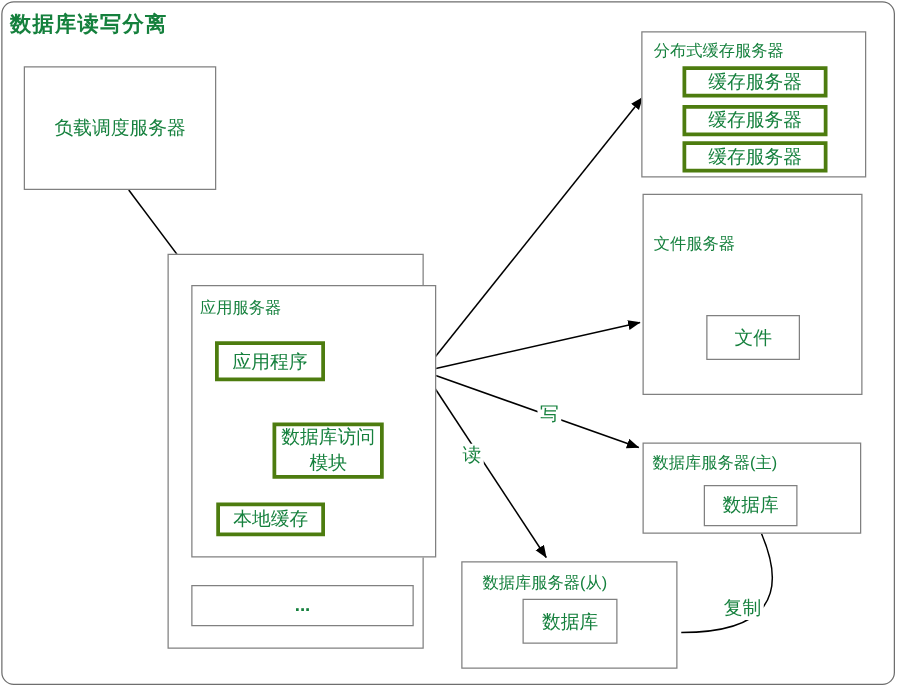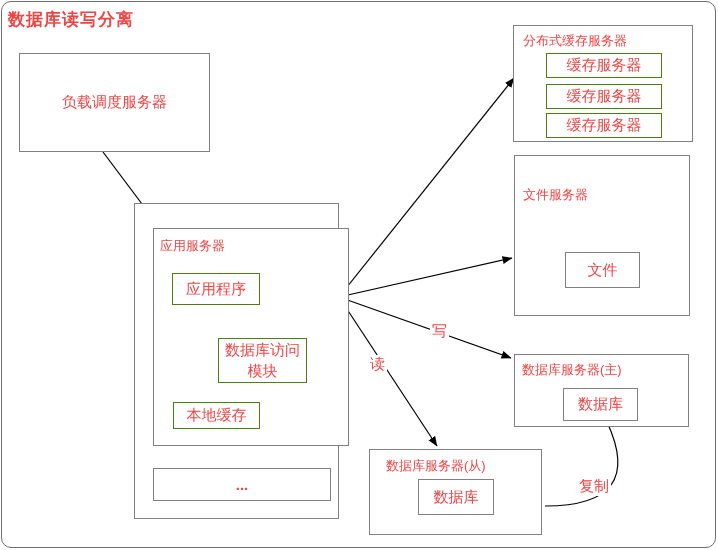--- a/index.html
+++ b/index.html
@@ -1,30 +1,30 @@
 <!DOCTYPE html>
 <html><head>
 <meta charset="utf-8">
 <style>
   html,body{margin:0;padding:0;background:#fff;}
   #canvas{
     position:relative;width:718px;height:550px;background:#fff;overflow:hidden;
-    font-family:"Liberation Sans","DejaVu Sans",sans-serif;color:#ef4444;
+    font-family:"Liberation Sans","DejaVu Sans",sans-serif;color:#15803d;
   }
   .page-border{
     position:absolute;left:1px;top:1px;right:2px;bottom:2px;
     border:1.5px solid #6e6e6e;border-radius:10px;pointer-events:none;
   }
   .title{
     position:absolute;left:8px;top:8px;font-size:17px;font-weight:bold;
     font-family:"DejaVu Serif","Liberation Serif",serif;letter-spacing:1px;
   }
   .box{position:absolute;background:#fff;box-sizing:border-box;font-size:15px;}
   .gray{border:1px solid #808080;}
-  .dark{border:1px solid #4d7c0f;}
+  .dark{border:3px solid #4d7c0f;}
   .center{display:flex;align-items:center;justify-content:center;text-align:center;}
   .toplabel{position:absolute;white-space:nowrap;font-size:13px;}
   .edge-label{position:absolute;font-size:15px;background:#fff;padding:0 2px;}
   svg.overlay{position:absolute;left:0;top:0;width:718px;height:550px;pointer-events:none;}
   .twolines span{display:block;line-height:1.35;}
 </style>
 </head>
 <body>
 
 <div id="canvas">
@@ -46,21 +46,21 @@
 
     <line x1="339" y1="297" x2="512" y2="258" stroke="#000" stroke-width="1.2" marker-end="url(#ah)"></line>
 
     <line x1="339" y1="297" x2="511" y2="358" stroke="#000" stroke-width="1.2" marker-end="url(#ah)"></line>
 
     <line x1="339" y1="297" x2="437" y2="446" stroke="#000" stroke-width="1.2" marker-end="url(#ah)"></line>
 
     <path d="M 607,422 Q 646,506 545,506" fill="none" stroke="#000" stroke-width="1.2"></path>
   </svg>
 
-  <div class="box gray center" style="left:19px;top:53px;width:191px;height:99px;">
+  <div class="box gray center" style="left:19px;top:53px;width:154px;height:99px;">
     <span>负载调度服务器</span>
   </div>
 
   <div class="box gray" style="left:134px;top:203px;width:205px;height:316px;"></div>
 
   <div class="box gray" style="left:153px;top:228px;width:196px;height:218px;">
     <div class="toplabel" style="left:6px;top:8px;position:absolute;">应用服务器</div>
   </div>
 
   <div class="box dark center" style="left:172px;top:273px;width:88px;height:32px;">

